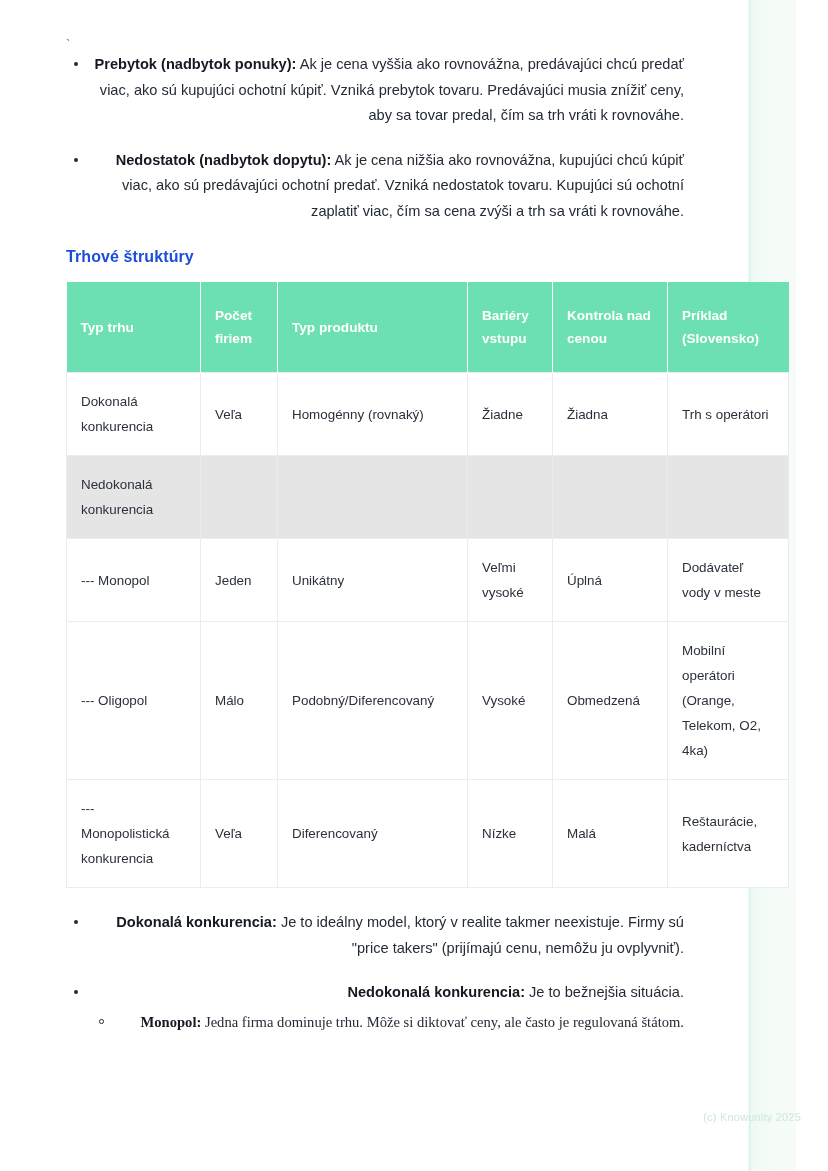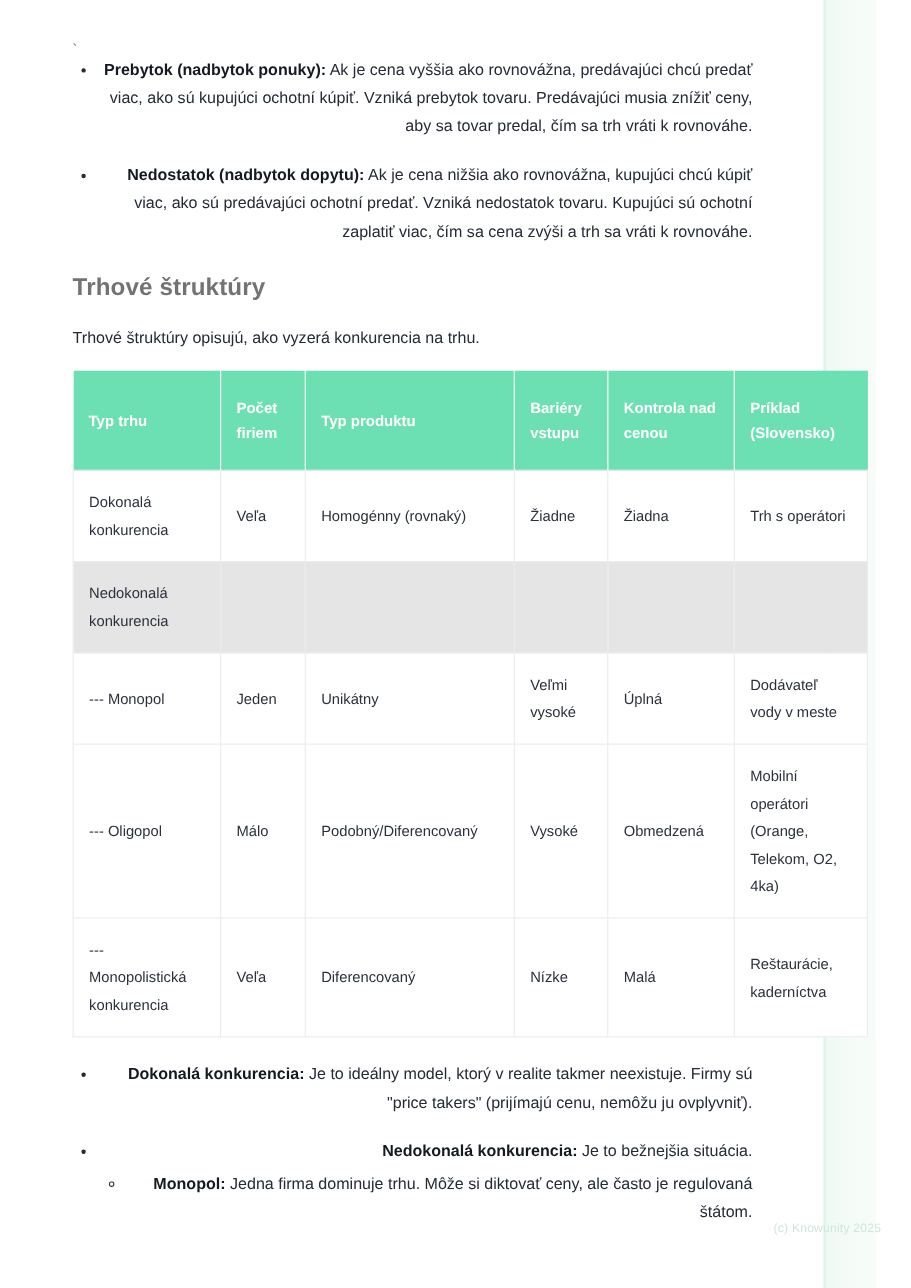--- a/index.html
+++ b/index.html
@@ -92,38 +92,39 @@
     margin: 4px 0 0 0;
     padding: 0;
   }
   ul.sub > li {
     position: relative;
     padding-left: 26px;
     margin: 0 0 2px 0;
     font-size: 14.6px;
     line-height: 25.5px;
     max-width: 580px;
+    font-family: Liberation Serif, serif;
   }
   ul.sub > li::before {
     content: "";
     position: absolute;
     left: 7px;
     top: 9.5px;
     width: 4.5px;
     height: 4.5px;
     border-radius: 50%;
     border: 1.2px solid #242b36;
     background: transparent;
     box-sizing: border-box;
   }
 
   h2.section-title {
-    font-size: 22px;
+    font-size: 16px;
     font-weight: bold;
-    color: #737373;
+    color: #1d4ed8;
     margin: 24px 0 0 0;
     letter-spacing: 0.1px;
   }
 
   p.section-intro {
     font-size: 14.6px;
     line-height: 25px;
     color: #242b36;
     margin: 22px 0 0 0;
   }
@@ -196,21 +197,20 @@
     <li>
       <span class="lead">Prebytok (nadbytok ponuky):</span><span> Ak je cena vyššia ako rovnovážna, predávajúci chcú predať viac, ako sú kupujúci ochotní kúpiť. Vzniká prebytok tovaru. Predávajúci musia znížiť ceny, aby sa tovar predal, čím sa trh vráti k rovnováhe.</span>
     </li>
     <li>
       <span class="lead">Nedostatok (nadbytok dopytu):</span><span> Ak je cena nižšia ako rovnovážna, kupujúci chcú kúpiť viac, ako sú predávajúci ochotní predať. Vzniká nedostatok tovaru. Kupujúci sú ochotní zaplatiť viac, čím sa cena zvýši a trh sa vráti k rovnováhe.</span>
     </li>
   </ul>
 
   <h2 class="section-title">Trhové štruktúry</h2>
 
-  <p class="section-intro">Trhové štruktúry opisujú, ako vyzerá konkurencia na trhu.</p>
 
   <div class="table-wrap">
     <table class="struct">
       <colgroup>
         <col class="c0">
           <col class="c1">
           <col class="c2">
           <col class="c3">
           <col class="c4">
           <col class="c5">

